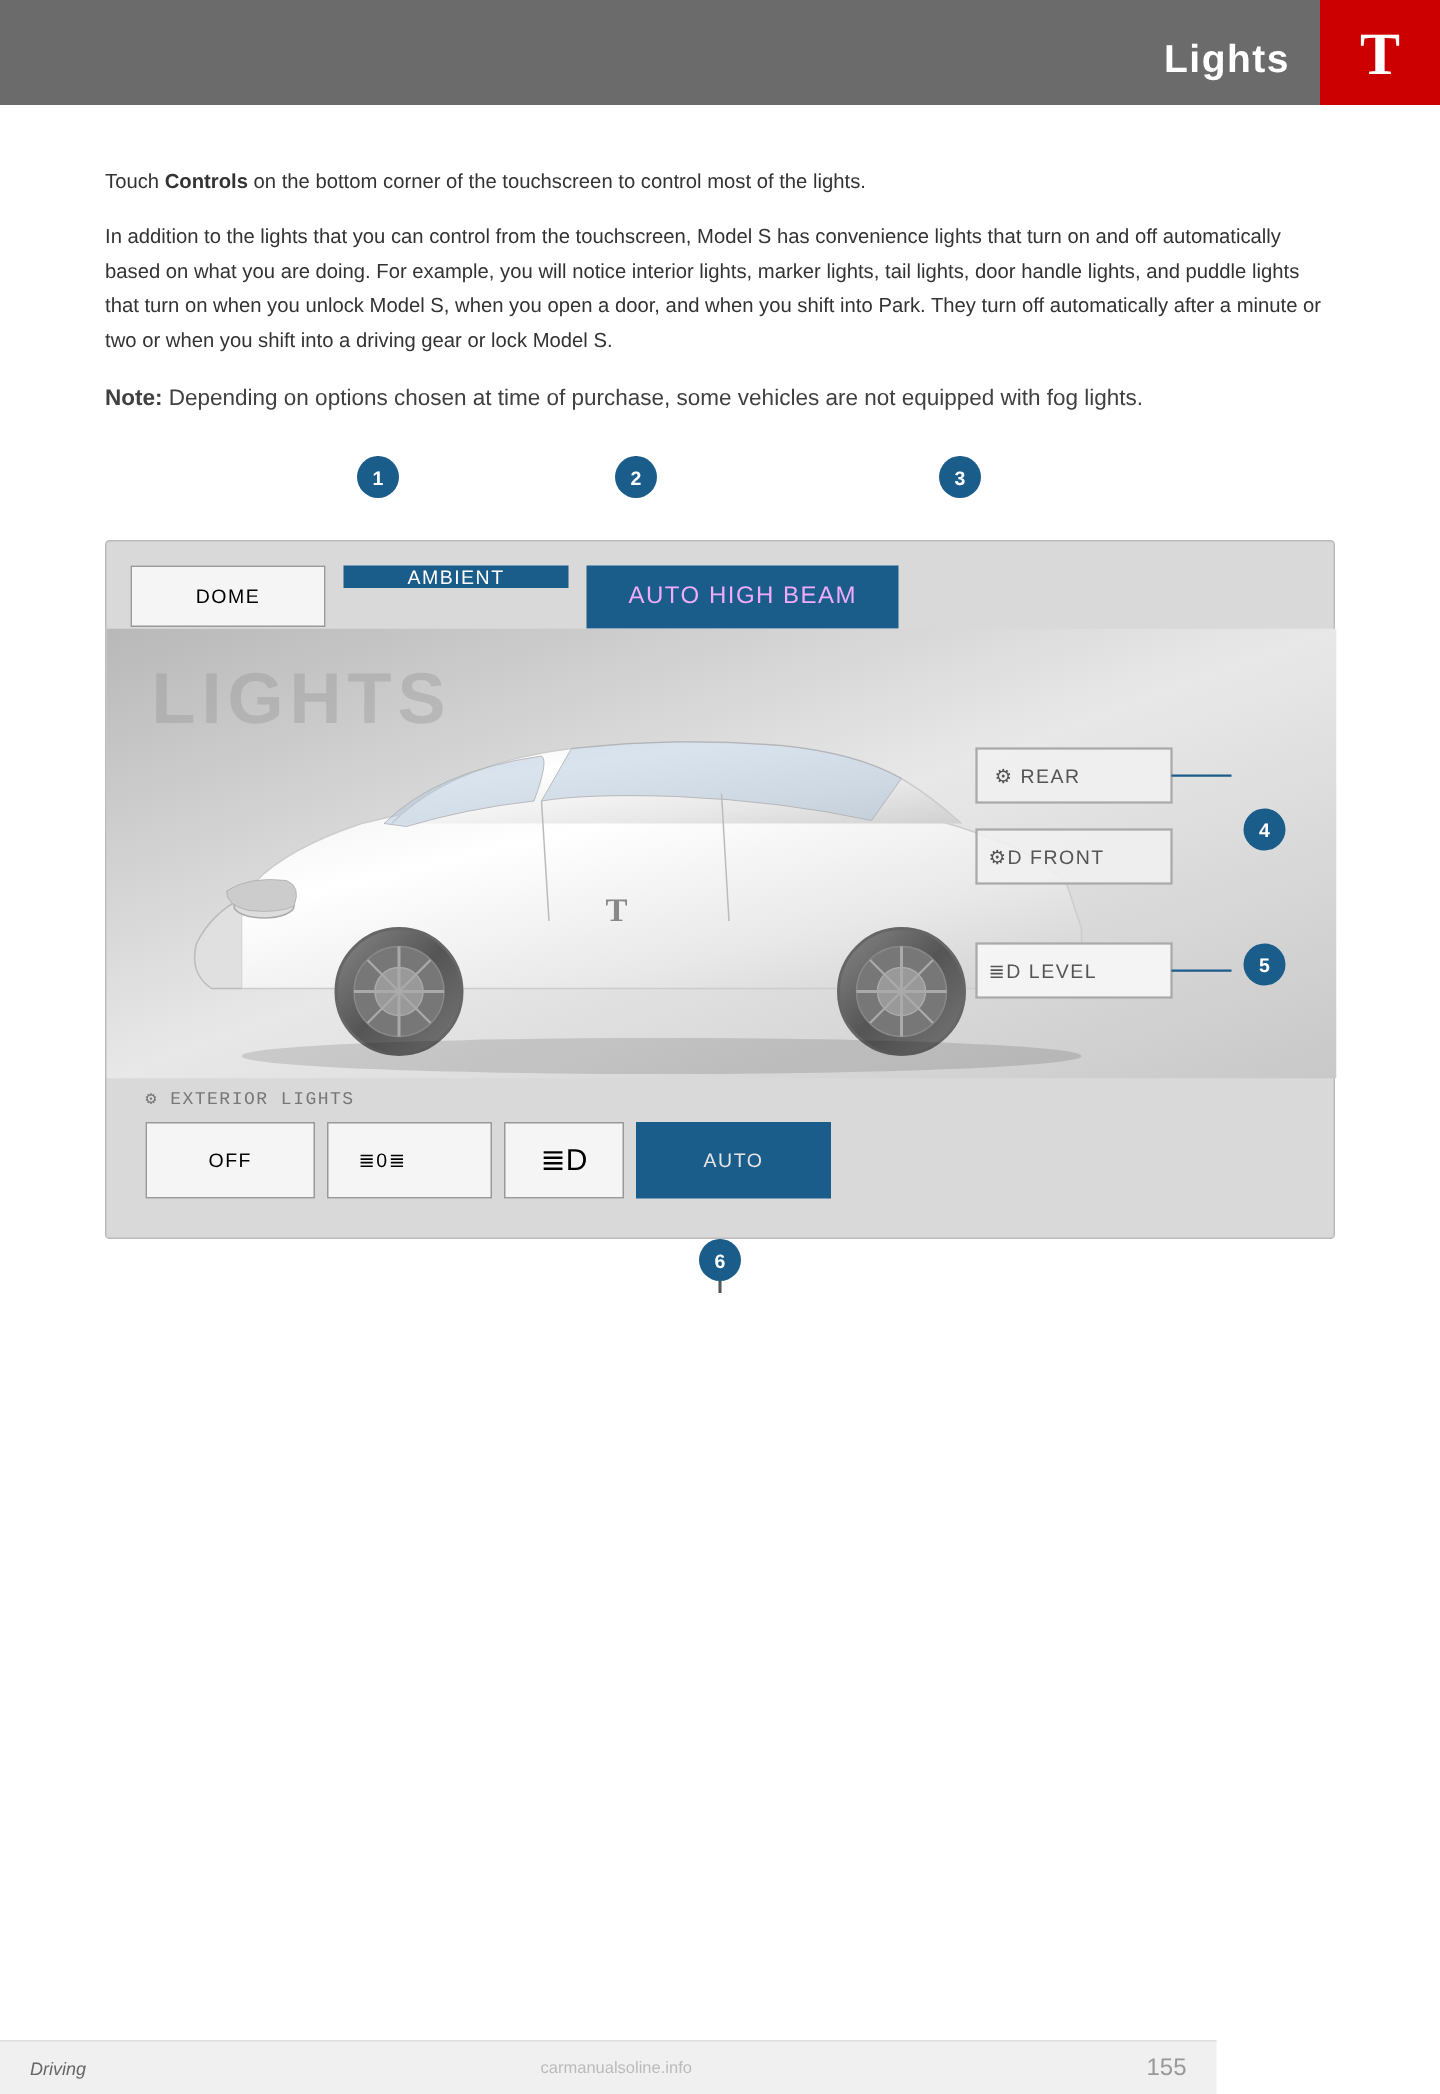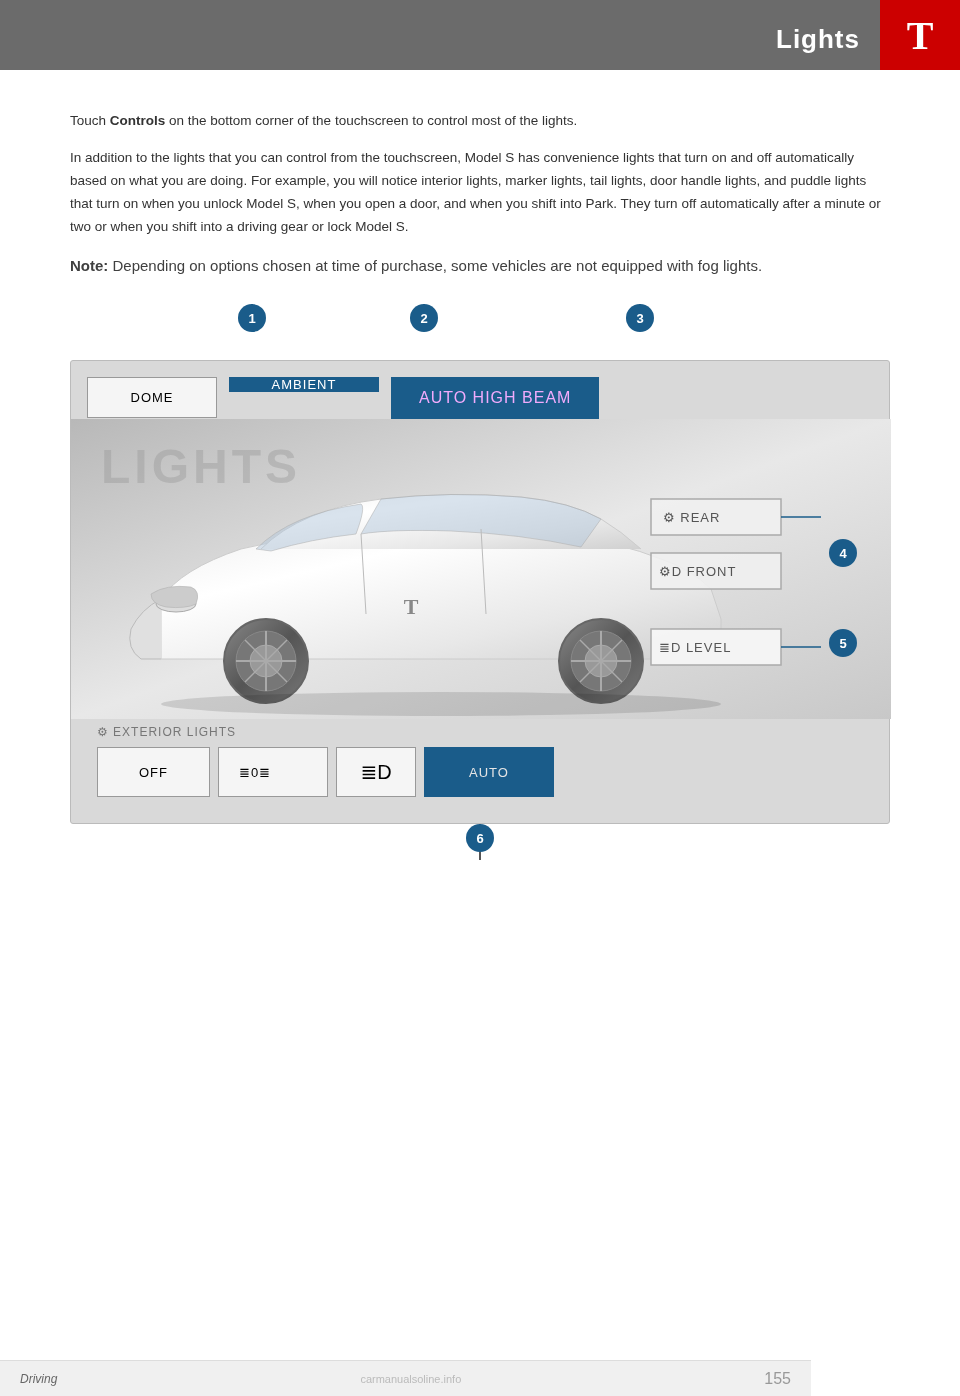--- a/index.html
+++ b/index.html
@@ -223,20 +223,21 @@
     }
 
     .ext-lights-label {
       font-size: 12px;
       color: #777;
       letter-spacing: 1px;
       padding: 6px 0 4px 10px;
       display: flex;
       align-items: center;
       gap: 5px;
+      font-family: Liberation Mono, monospace;
     }
 
     .bottom-btns {
       display: flex;
       gap: 8px;
       padding: 4px 10px 10px 10px;
     }
   </style>
 </head>
 <body>

